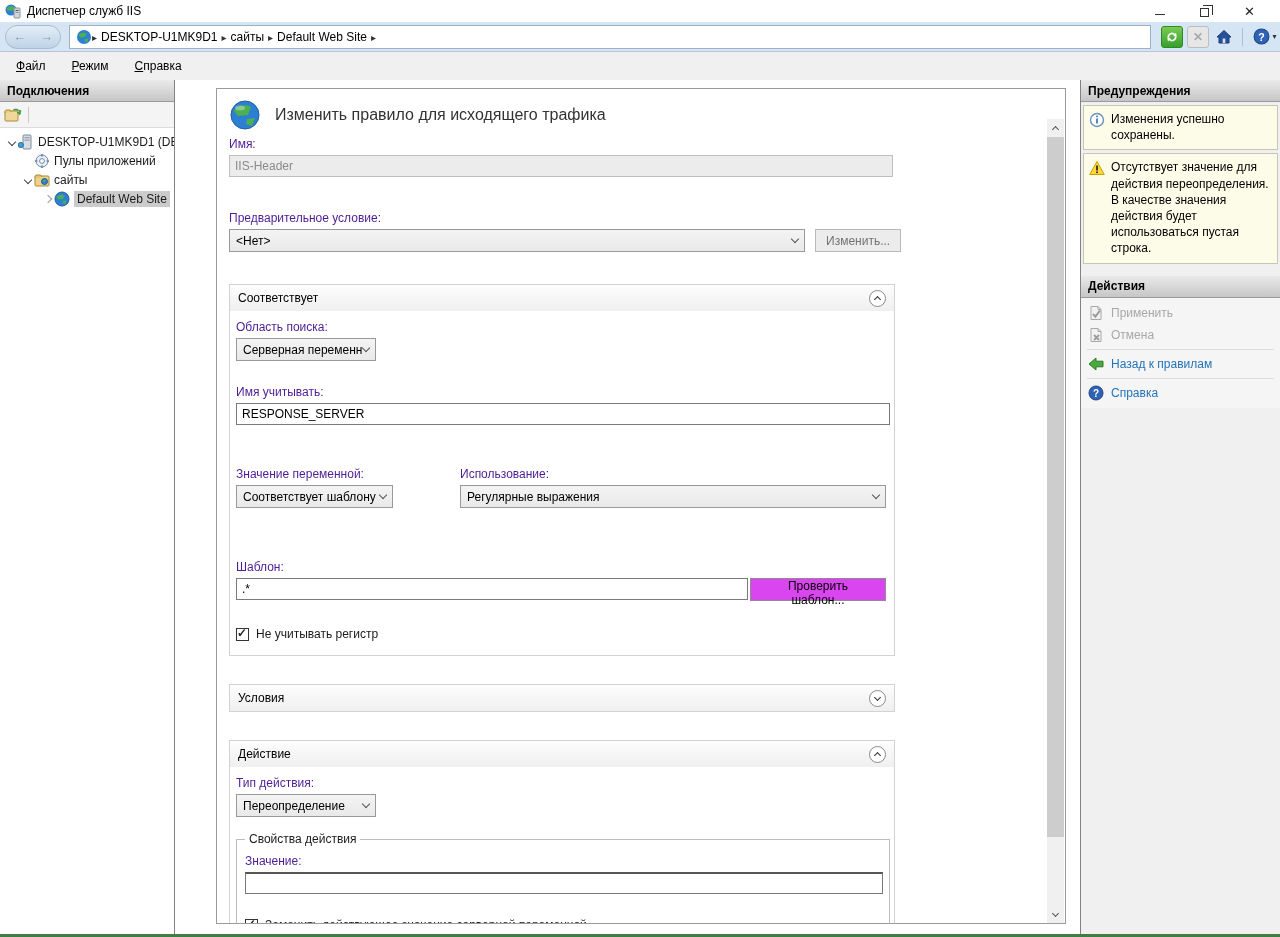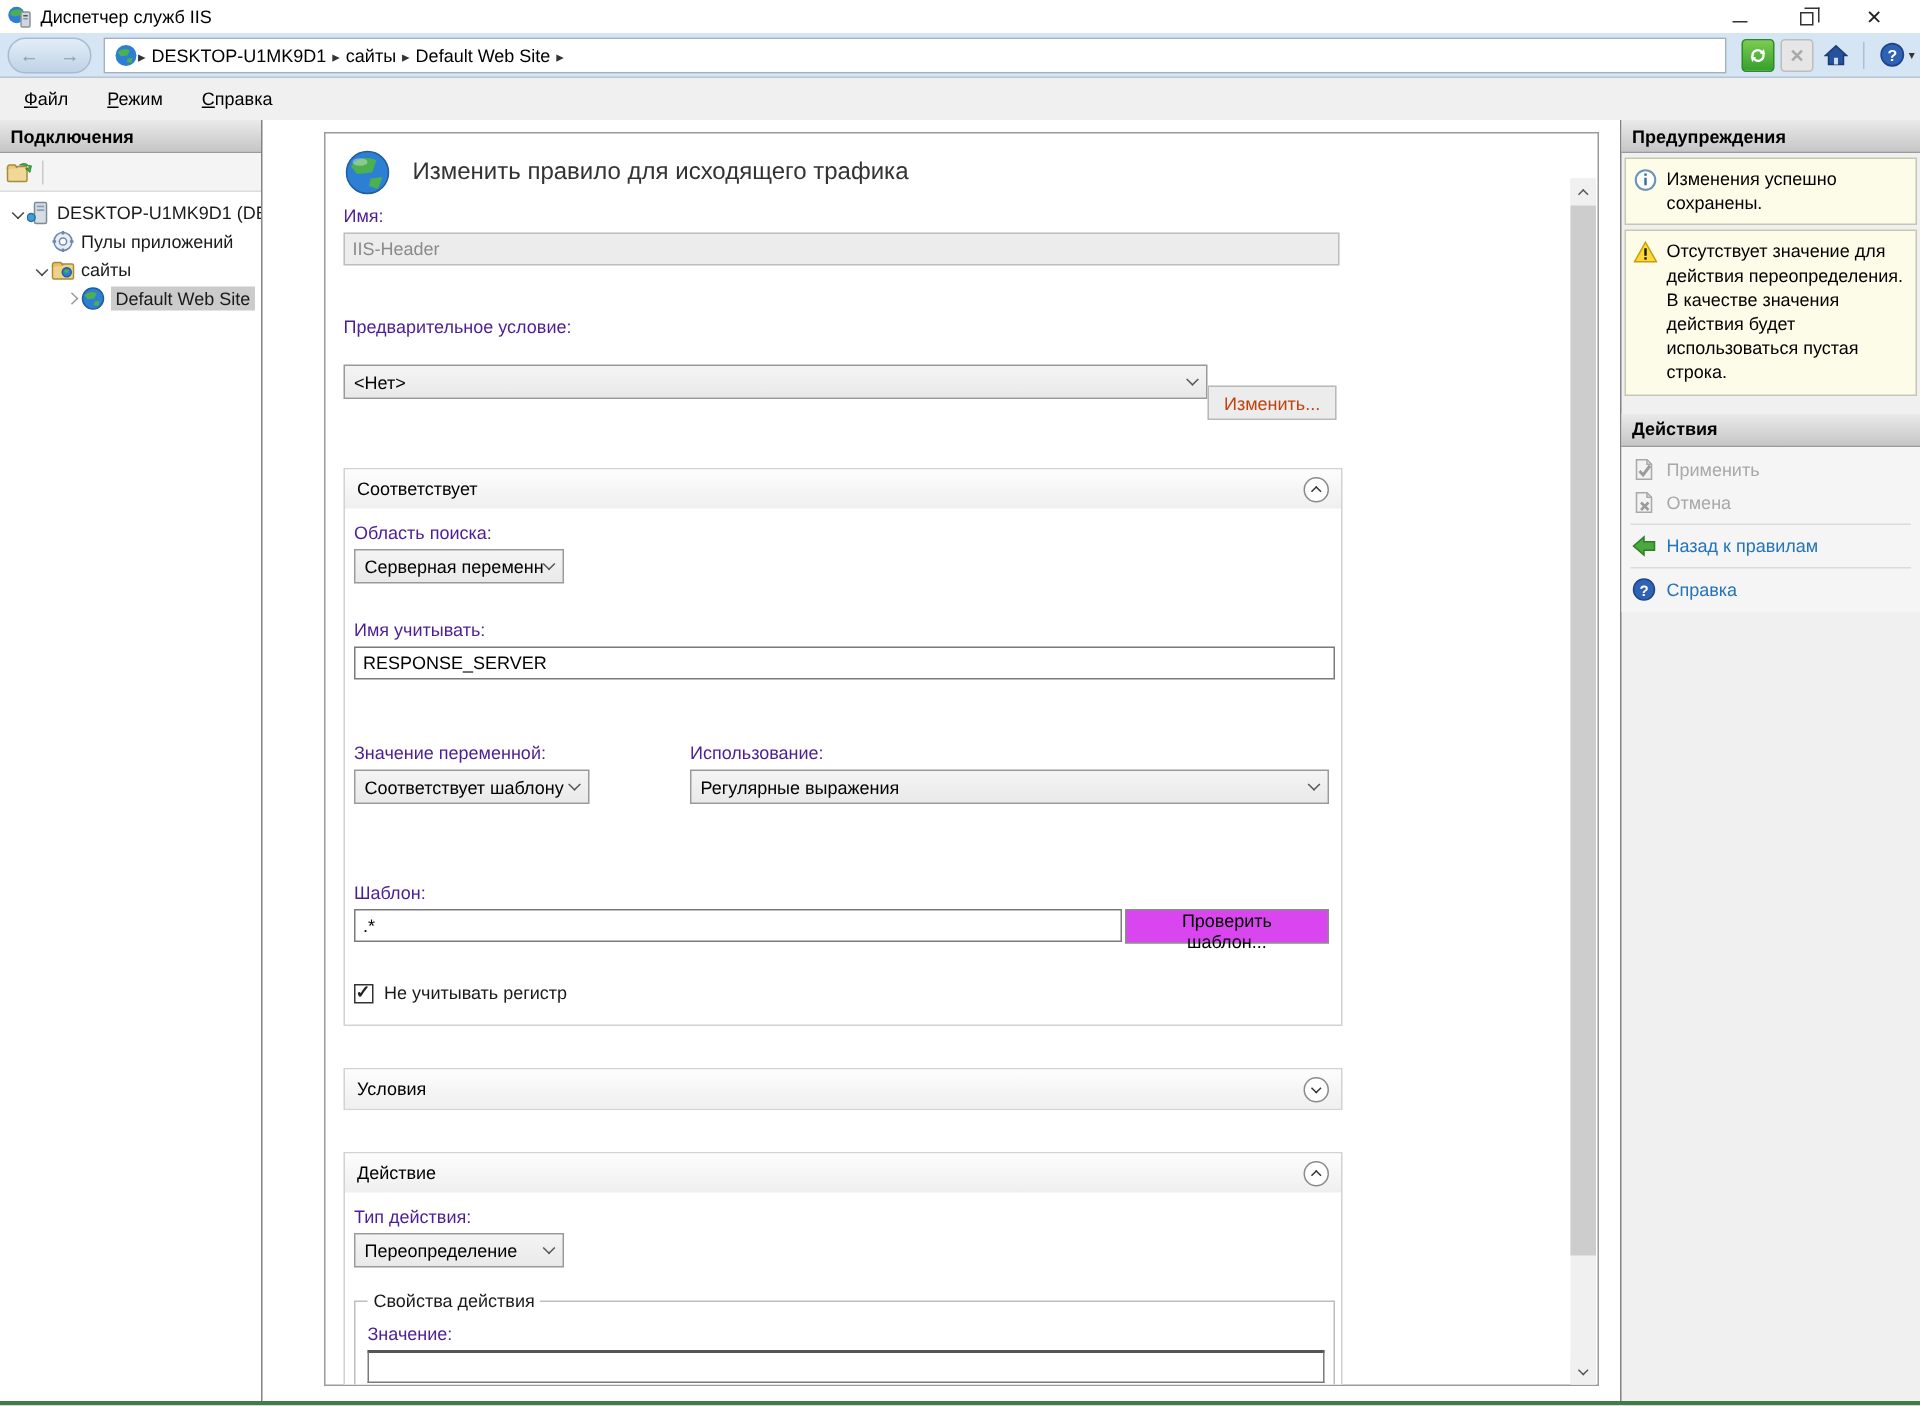--- a/index.html
+++ b/index.html
@@ -58,21 +58,21 @@
   .form { position:absolute; left:0; top:0; width:828px; height:100%; padding:6px 0 0 12px; overflow:hidden; }
 
   .page-head { display:flex; align-items:center; margin-top:4px; }
   .page-head .gicon { width:32px; height:32px; margin-right:14px; }
   .page-title { font-size:16px; color:#333; }
 
   .flabel { display:block; margin-top:9px; margin-bottom:4px; color:#4c1d95; }
   .tinput { height:22px; border:1px solid #7a7a7a; background:#fff; font:12px "Liberation Sans",sans-serif; padding:0 5px; color:#000; display:block; }
   .tinput:disabled, .tinput.disabled { background:#ececec; border-color:#bfbfbf; color:#8a8a8a; }
   .btn { height:23px; background:#d946ef; border:1px solid #8c8c8c; font:12px "Liberation Sans",sans-serif; padding:0 10px; color:#000; }
-  .btn.disabled { background:#ececec; border-color:#b9b9b9; color:#c2410c;margin-top:28px; }
+  .btn.disabled { background:#ececec; border-color:#b9b9b9; color:#737373; }
 
   .selectbox { height:23px; border:1px solid #999; background:linear-gradient(#f4f4f4,#e9e9e9); display:flex; align-items:center; padding:0 6px; color:#000; }
   .selectbox .sel-val { flex:1; overflow:hidden; white-space:nowrap; }
   .sel-chev { width:6px; height:6px; border-right:1.4px solid #555; border-bottom:1.4px solid #555; transform:rotate(45deg); margin-top:-3px; flex:0 0 6px; }
 
   .section { width:666px; border:1px solid #d2d2d2; margin-top:28px; background:#fff; }
   .section-head { height:26px; background:linear-gradient(#fdfdfd,#efefef); display:flex; align-items:center; padding:0 8px; color:#000; }
   .section-head .sh-label { flex:1; }
   .circle-btn { width:17px; height:17px; border:1px solid #8a8a8a; border-radius:50%; display:flex; align-items:center; justify-content:center; background:#fff; }
   .circle-btn .chev { width:5px; height:5px; }
@@ -265,21 +265,21 @@
               <path d="M18 20 L26 19 L23 27 L17 25 Z" fill="#4caf50"></path>
               <ellipse cx="11" cy="9" rx="5" ry="2.5" fill="#ffffff" opacity="0.35"></ellipse>
             </svg>
             <span class="page-title">Изменить правило для исходящего трафика</span>
           </div>
 
           <label class="flabel" style="margin-top:6px;">Имя:</label>
           <input class="tinput disabled" readonly="" style="width: 664px;" value="IIS-Header">
 
           <label class="flabel" style="margin-top:34px;">Предварительное условие:</label>
-          <div style="display:flex; align-items:center; ">
+          <div style="display:flex; align-items:center; gap:10px;">
             <div class="selectbox" style="width:576px;">
               <span class="sel-val">&lt;Нет&gt;</span>
               <span class="sel-chev"></span>
             </div>
             <button class="btn disabled">Изменить...</button>
           </div>
 
           <div class="section" style="margin-top:32px;">
             <div class="section-head">
               <span class="sh-label">Соответствует</span>

